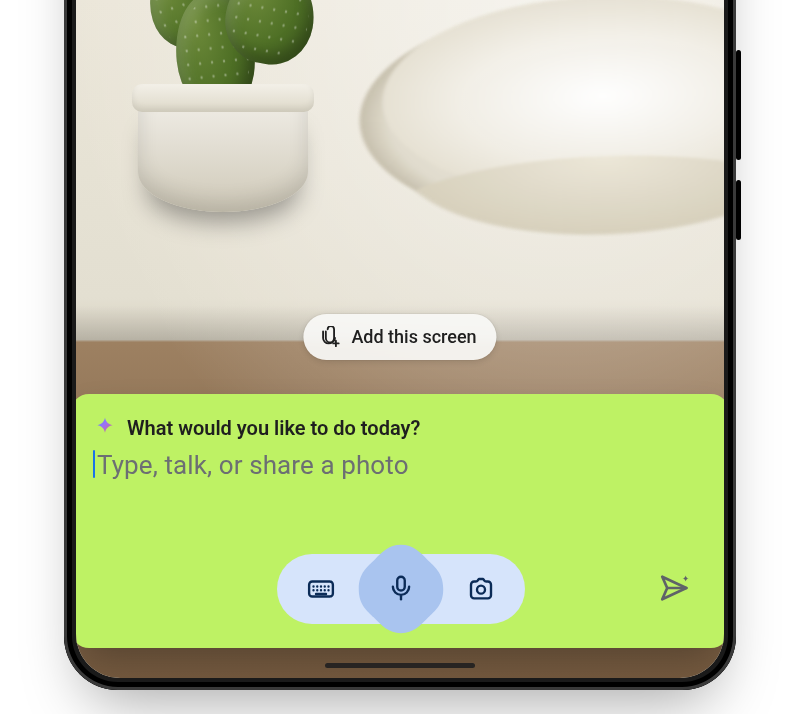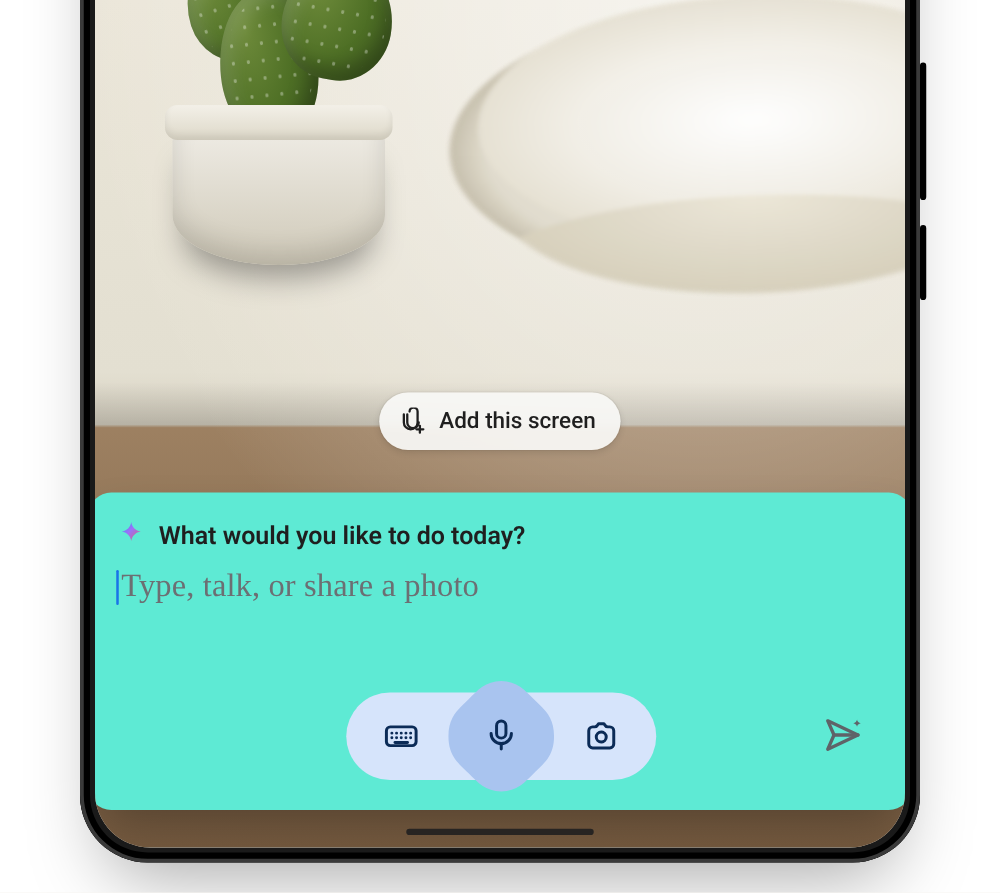--- a/index.html
+++ b/index.html
@@ -162,42 +162,41 @@
   .chip svg { display: block; }
 
   
   .card {
     position: absolute;
     left: 50%;
     bottom: 30px;
     transform: translateX(-50%);
     width: 658px;
     border-radius: 18px;
-    background: #5eead4;
+    background: #bef264;
     box-shadow: 0 18px 40px -10px rgba(0,0,0,.32);
     padding: 20px 20px 16px 22px;
   }
   .prompt-row {
     display: flex;
     align-items: center;
     gap: 12px;
     padding: 2px 2px 6px 2px;
   }
   .prompt-row .title {
     font-size: 20px;
     font-weight: 600;
     color: #1f1f1f;
   }
   .input-row {
     position: relative;
     margin-top: 4px;
     display: flex;
-    align-items: flex-end;
+    align-items: flex-start;
     min-height: 34px;
-    font-family: Liberation Serif, serif;
   }
   .cursor {
     width: 2px; height: 28px; background: #1a73e8; border-radius: 1px;
     animation: blink 1.05s steps(1) infinite;
     margin-right: 2px;
   }
   @keyframes blink { 50% { opacity: 0; } }
   .placeholder {
     font-size: 26px;
     color: #6c6f73;

